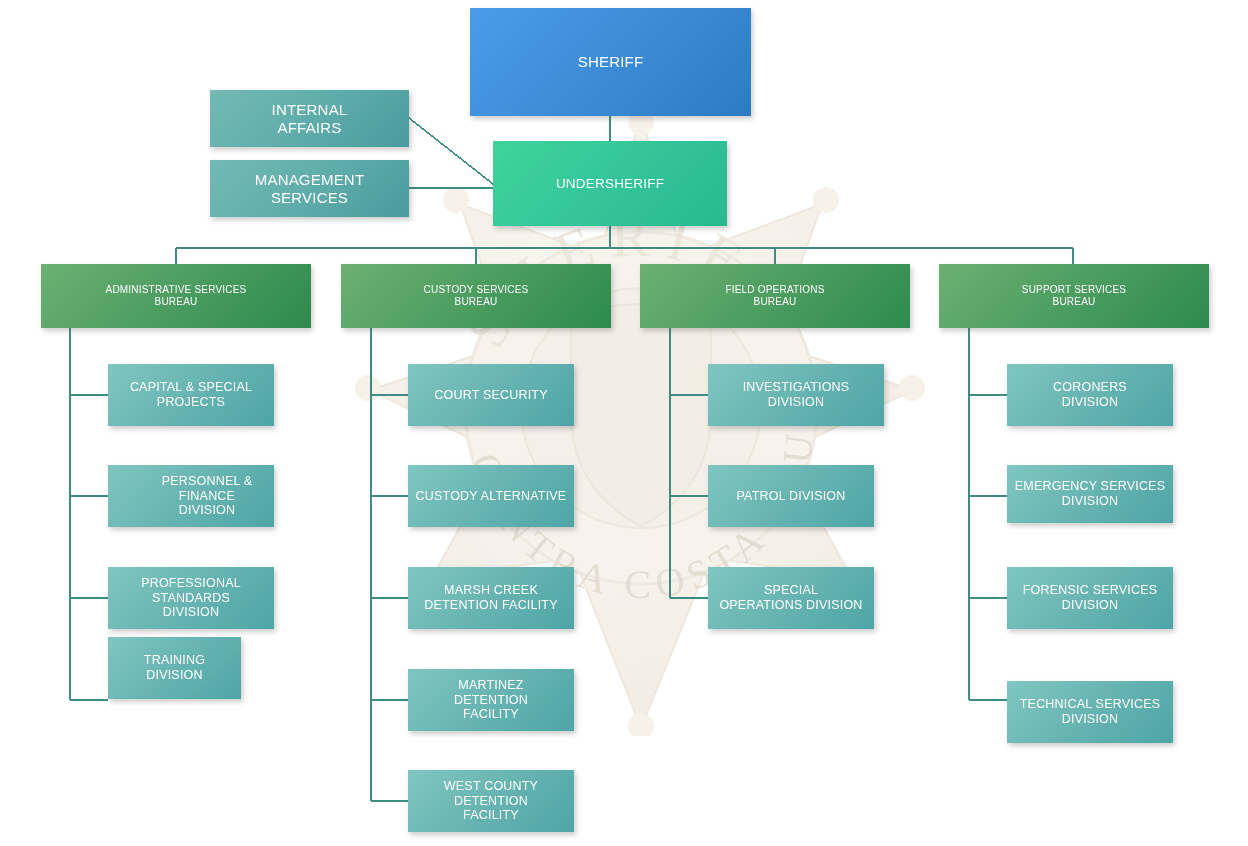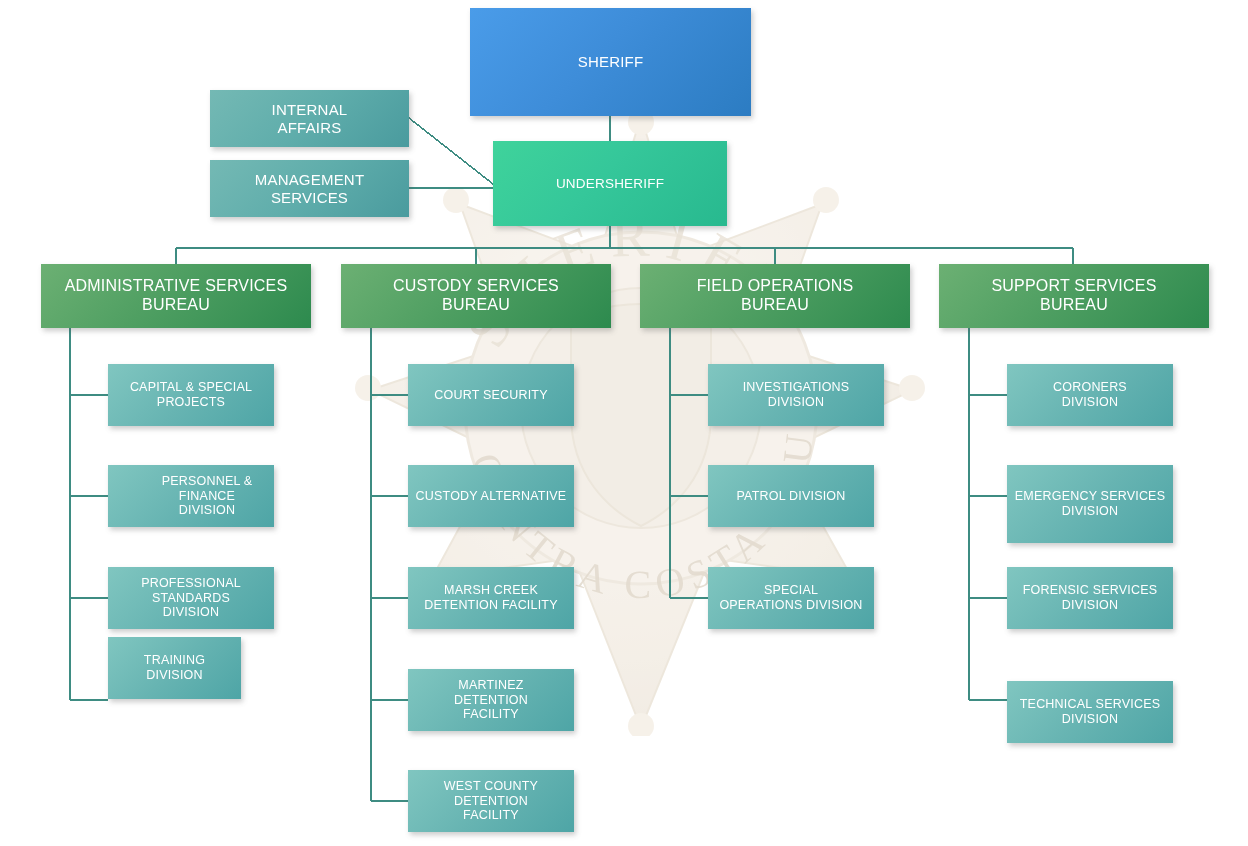--- a/index.html
+++ b/index.html
@@ -43,21 +43,21 @@
   .lvl-under{
     background:linear-gradient(135deg,#3fd39b 0%,#35c79a 45%,#28b98f 100%);
     font-size:13.5px;
   }
   .lvl-staff{
     background:linear-gradient(135deg,#74b9b4 0%,#5fadab 50%,#4a9b9e 100%);
     font-size:15px;
   }
   .lvl-bureau{
     background:linear-gradient(135deg,#6cb073 0%,#4f9f62 45%,#2d8a4e 100%);
-    font-size:16px;
+    font-size:10px;
   }
   .lvl-div{
     background:linear-gradient(135deg,#80c6c0 0%,#67b4b2 50%,#4ea5a6 100%);
     font-size:12.5px;
   }
 </style>
 </head>
 <body>
 
 <div id="stage">
@@ -236,21 +236,21 @@
   </div>
   <div class="node lvl-div" style="left:708px;top:567px;width:166px;height:62px;">
     <span>SPECIAL
 OPERATIONS DIVISION</span>
   </div>
 
   <div class="node lvl-div" style="left:1007px;top:364px;width:166px;height:62px;">
     <span>CORONERS
 DIVISION</span>
   </div>
-  <div class="node lvl-div" style="left:1007px;top:465px;width:166px;height:78px;">
+  <div class="node lvl-div" style="left:1007px;top:465px;width:166px;height:58px;">
     <span>EMERGENCY SERVICES
 DIVISION</span>
   </div>
   <div class="node lvl-div" style="left:1007px;top:567px;width:166px;height:62px;">
     <span>FORENSIC SERVICES
 DIVISION</span>
   </div>
   <div class="node lvl-div" style="left:1007px;top:681px;width:166px;height:62px;">
     <span>TECHNICAL SERVICES
 DIVISION</span>

